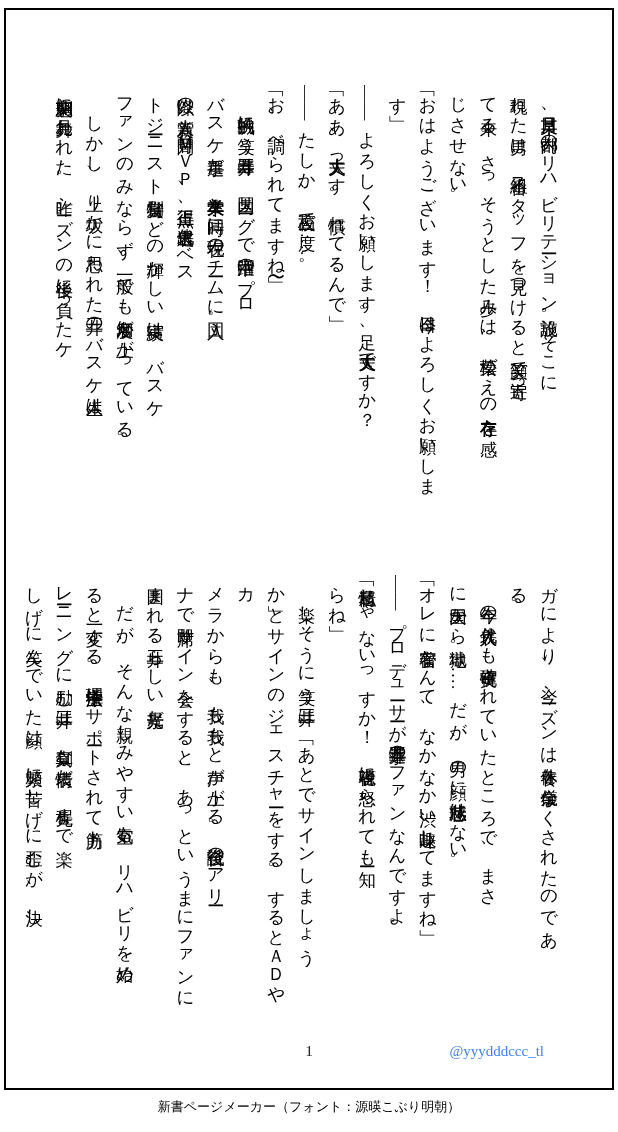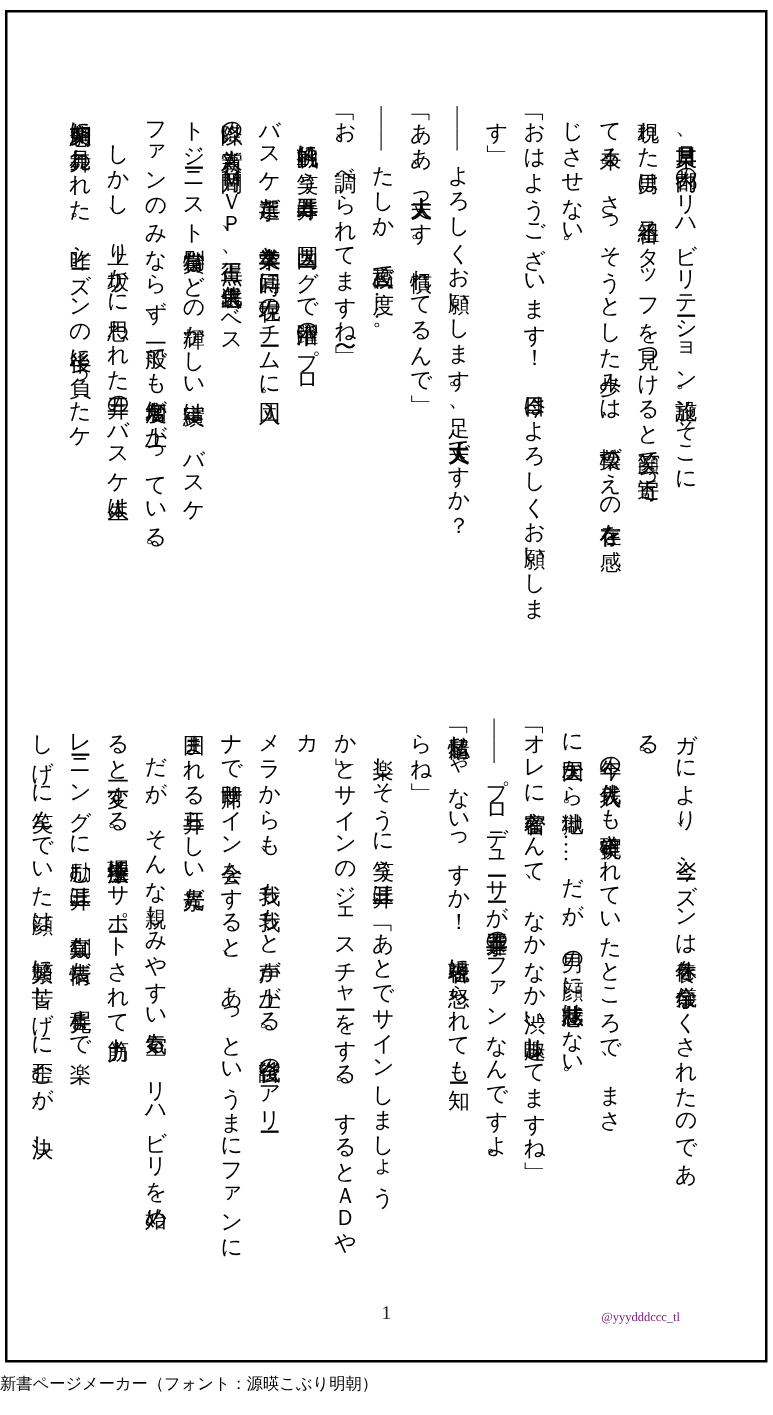--- a/index.html
+++ b/index.html
@@ -43,29 +43,29 @@
     left: 0;
     width: 100%;
     text-align: center;
     font-size: 15.5px;
     color: #222222;
   }
   .handle {
     position: absolute;
     bottom: 28px;
     right: 68px;
-    font-size: 10px;
-    color: #701a75;
+    font-size: 15px;
+    color: #3b82f6;
   }
   .caption {
     position: absolute;
     top: 1098px;
     left: 0;
     width: 618px;
-    text-align: left;
+    text-align: center;
     font-size: 13px;
     color: #000000;
   }
 </style>
 </head>
 <body>
 
 <div class="page">
   <div class="vtext block-upper">
       <p class="vline indent">某月某日、都内のリハビリテーション施設。そこに</p>

